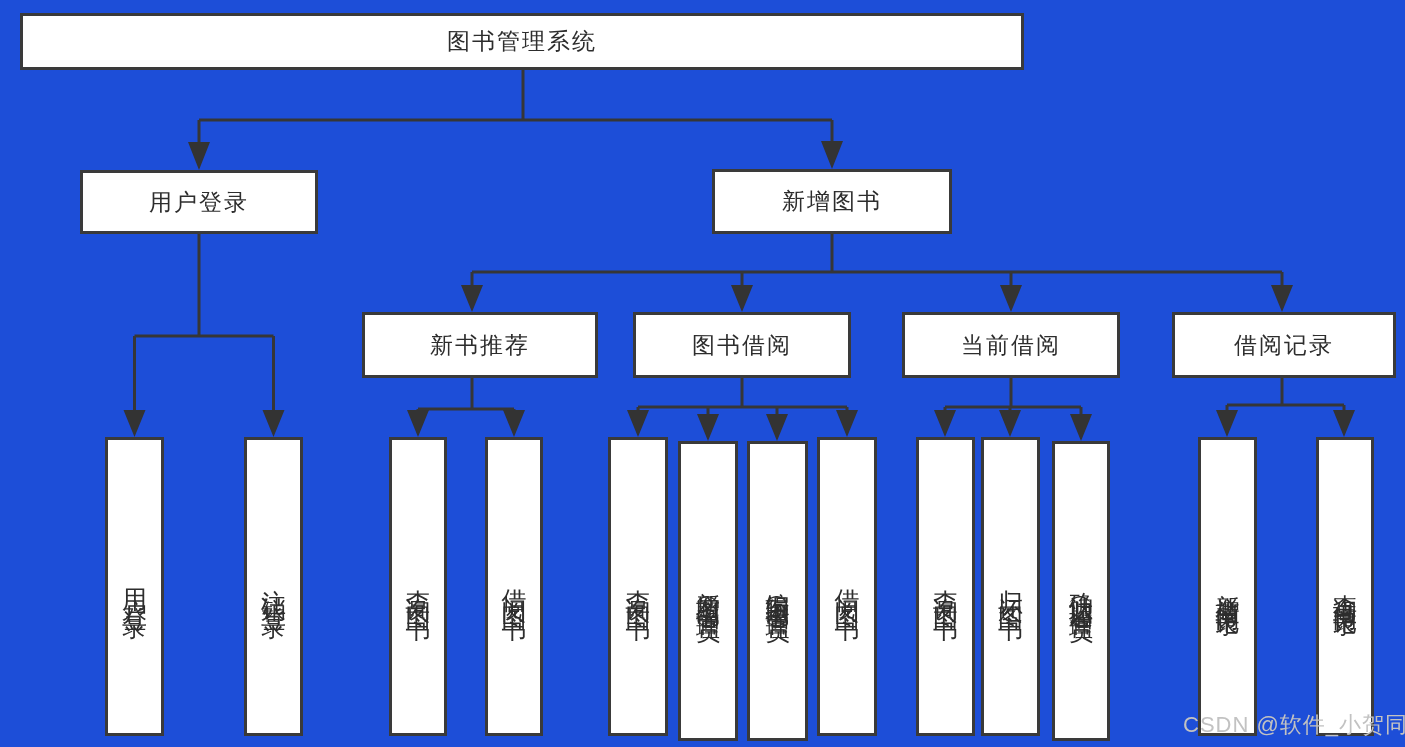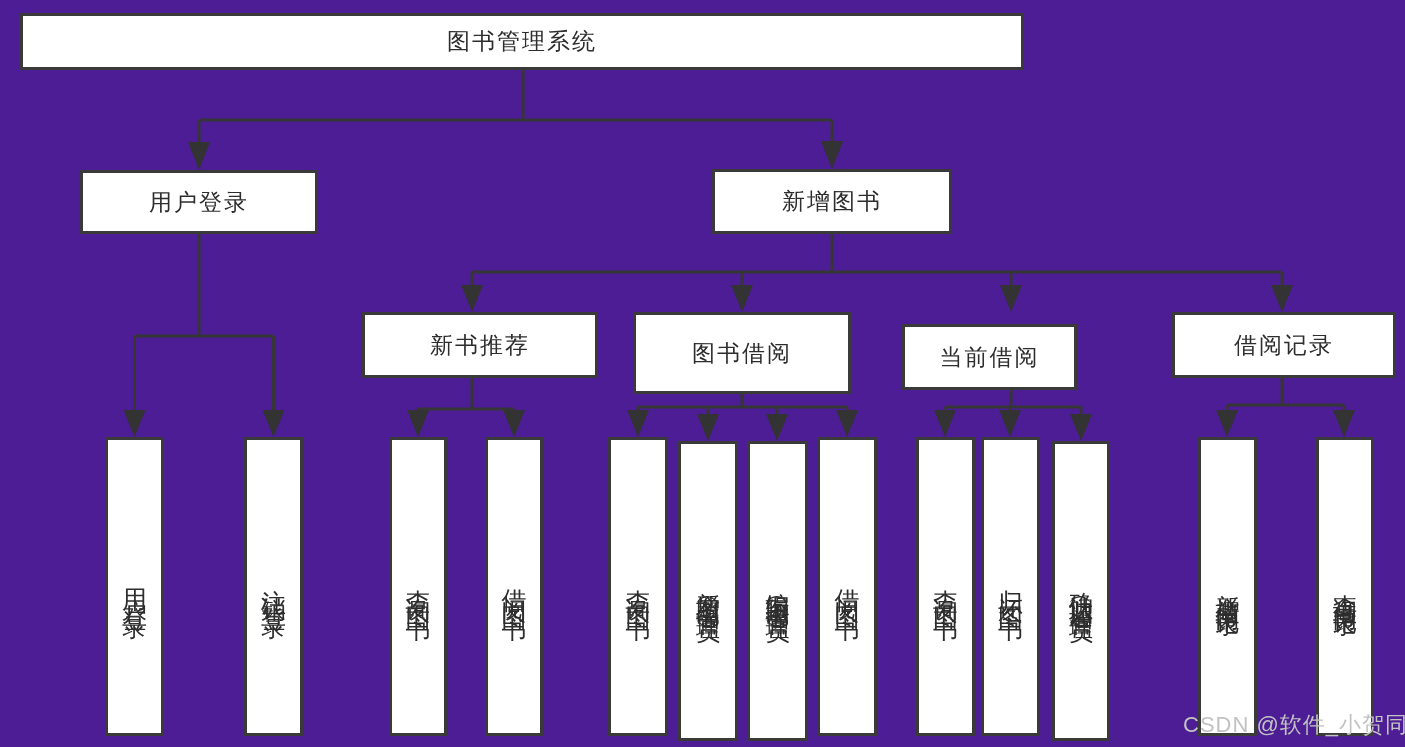--- a/index.html
+++ b/index.html
@@ -1,20 +1,20 @@
 <!DOCTYPE html>
 <html><head>
 <meta charset="utf-8">
 <style>
   html, body { margin: 0; padding: 0; background: #ffffff; }
   #stage {
     position: relative;
     width: 1405px;
     height: 747px;
-    background: #4c1d95;
+    background: #1d4ed8;
     font-family: "Liberation Sans", sans-serif;
     overflow: hidden;
   }
   #wires {
     position: absolute;
     left: 0; top: 0;
     pointer-events: none;
   }
   .wire { stroke: #363636; stroke-width: 3; fill: none; }
   .arrowhead { fill: #333333; stroke: none; }
@@ -75,22 +75,22 @@
     <path class="wire" d="M1282 378 V405 M1227 405 H1344 M1227 405 V412 M1344 405 V412"></path>
     <path class="arrowhead" d="M1227 437 L1216 410 L1238 410 Z M1344 437 L1333 410 L1355 410 Z"></path>
   </svg>
 
   <div class="box h" style="left:20px;top:13px;width:1004px;height:57px">图书管理系统</div>
 
   <div class="box h" style="left:80px;top:170px;width:238px;height:64px">用户登录</div>
   <div class="box h" style="left:712px;top:169px;width:240px;height:65px">新增图书</div>
 
   <div class="box h" style="left:362px;top:312px;width:236px;height:66px">新书推荐</div>
-  <div class="box h" style="left:633px;top:312px;width:218px;height:82px">图书借阅</div>
-  <div class="box h" style="left:902px;top:324px;width:175px;height:66px">当前借阅</div>
+  <div class="box h" style="left:633px;top:312px;width:218px;height:66px">图书借阅</div>
+  <div class="box h" style="left:902px;top:312px;width:218px;height:66px">当前借阅</div>
   <div class="box h" style="left:1172px;top:312px;width:224px;height:66px">借阅记录</div>
 
   <div class="box v" style="left:105px;top:437px;width:59px;height:299px">用户登录</div>
   <div class="box v" style="left:244px;top:437px;width:59px;height:299px">注销登录</div>
 
   <div class="box v" style="left:389px;top:437px;width:58px;height:299px">查询图书</div>
   <div class="box v" style="left:485px;top:437px;width:58px;height:299px">借阅图书</div>
 
   <div class="box v" style="left:608px;top:437px;width:60px;height:299px">查询图书</div>
   <div class="box v dense" style="left:678px;top:441px;width:60px;height:300px">新增图书（管理员）</div>

